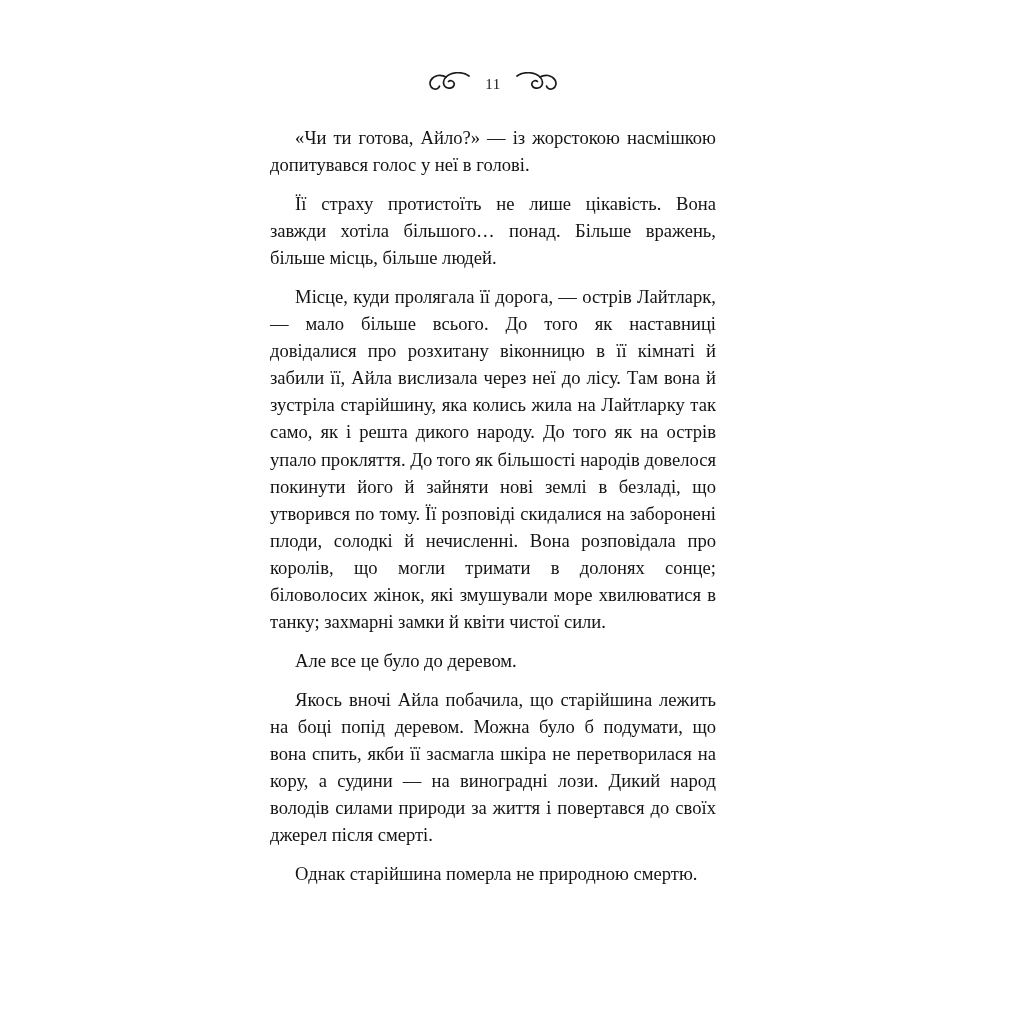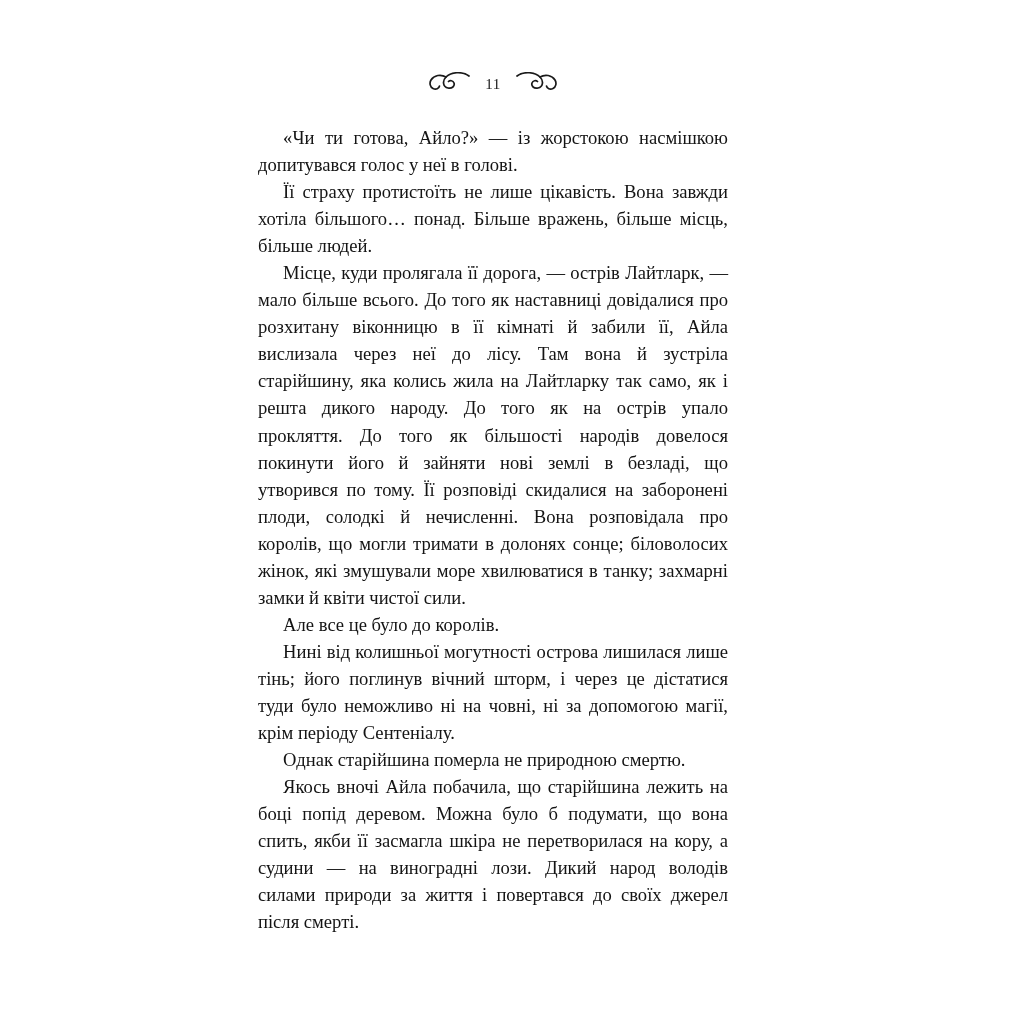--- a/index.html
+++ b/index.html
@@ -63,21 +63,21 @@
   .body-text {
     font-size: 18.6px;
     line-height: 1.455;
     text-align: justify;
     text-justify: inter-word;
     hyphens: manual;
     color: #141414;
   }
 
   .body-text p {
-    margin: 0;
+    margin: 12px;
     text-indent: 1.35em;
   }
 </style>
 </head>
 <body>
 
 <div class="page">
   <div class="page-inner">
 
     <div class="header-ornament">
@@ -95,20 +95,19 @@
           <path d="M40 4 C33 -1, 22 0, 17 5 C13 9, 14 15, 19 16 C23 17, 26 14, 25 11 C24 8.5, 21 8, 19.5 9.5" fill="none" stroke="#1a1a1a" stroke-width="1.7" stroke-linecap="round"></path>
           <path d="M17 5 C12 2, 5 3, 2 8 C0.2 11, 1 15, 4 16.5 C7 18, 10 16.5, 10.5 14" fill="none" stroke="#1a1a1a" stroke-width="1.7" stroke-linecap="round"></path>
         </svg>
       </span>
     </div>
 
     <div class="body-text">
       <p>«Чи ти готова, Айло?» — із жорстокою насмішкою допитувався голос у неї в голові.</p>
       <p>Її страху протистоїть не лише цікавість. Вона завжди хотіла більшого… понад. Більше вражень, більше місць, більше людей.</p>
       <p>Місце, куди пролягала її дорога, — острів Лайтларк, — мало більше всього. До того як наставниці довідалися про розхитану віконницю в її кімнаті й забили її, Айла вислизала через неї до лісу. Там вона й зустріла старійшину, яка колись жила на Лайтларку так само, як і решта дикого народу. До того як на острів упало прокляття. До того як більшості народів довелося покинути його й зайняти нові землі в безладі, що утворився по тому. Її розповіді скидалися на заборонені плоди, солодкі й нечисленні. Вона розповідала про королів, що могли тримати в долонях сонце; біловолосих жінок, які змушували море хвилюватися в танку; захмарні замки й квіти чистої сили.</p>
-      <p>Але все це було до королів.</p>
-      <p>Нині від колишньої могутності острова лишилася лише тінь; його поглинув вічний шторм, і через це дістатися туди було неможливо ні на човні, ні за допомогою магії, крім періоду Сентеніалу.</p>
+      <p>Але все це було до деревом.</p>
+      <p>Якось вночі Айла побачила, що старійшина лежить на боці попід деревом. Можна було б подумати, що вона спить, якби її засмагла шкіра не перетворилася на кору, а судини — на виноградні лози. Дикий народ володів силами природи за життя і повертався до своїх джерел після смерті.</p>
       <p>Однак старійшина померла не природною смертю.</p>
-      <p>Якось вночі Айла побачила, що старійшина лежить на боці попід деревом. Можна було б подумати, що вона спить, якби її засмагла шкіра не перетворилася на кору, а судини — на виноградні лози. Дикий народ володів силами природи за життя і повертався до своїх джерел після смерті.</p>
     </div>
 
   </div>
 </div>
 
 </body></html>

